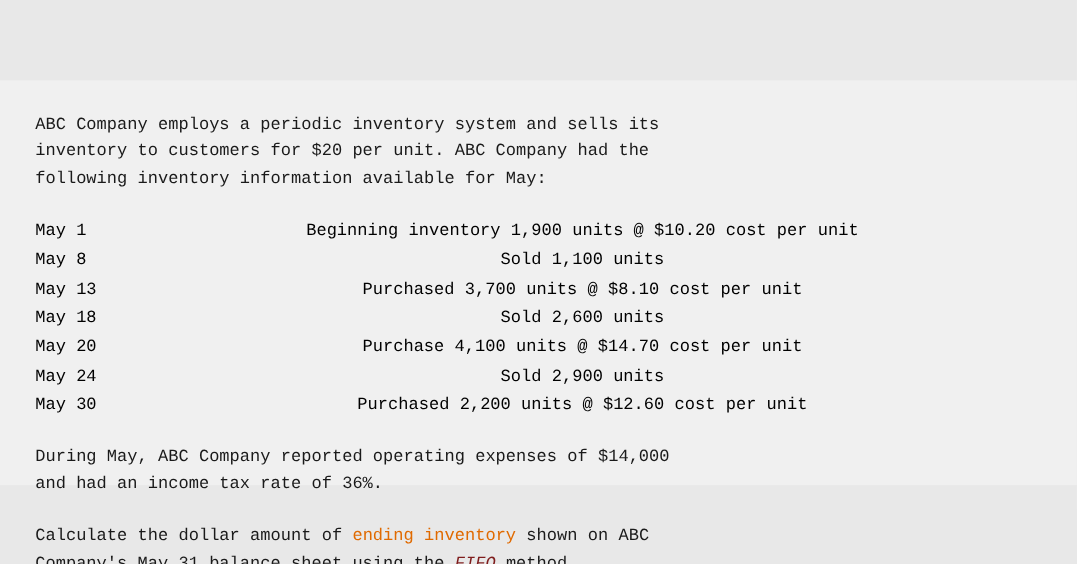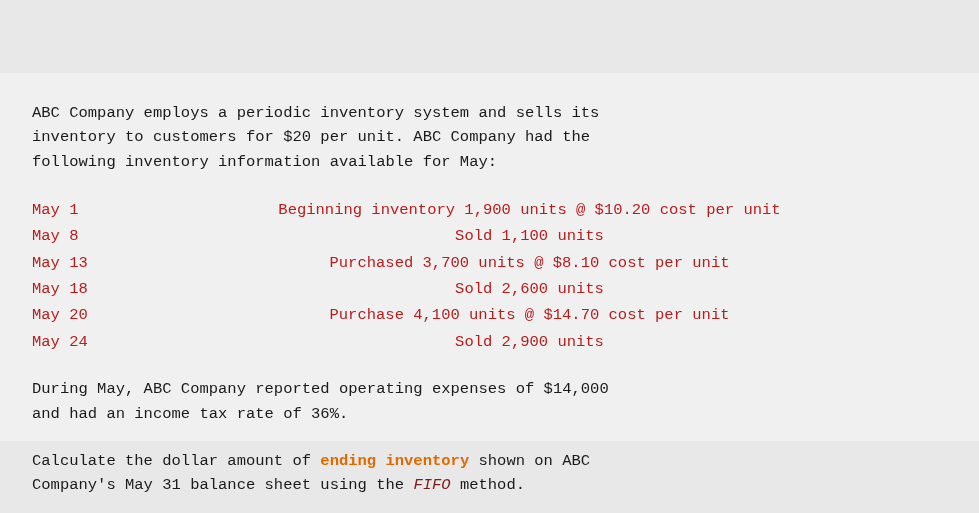--- a/index.html
+++ b/index.html
@@ -33,21 +33,21 @@
       line-height: 1.6;
     }
 
     .inventory-table {
       margin-bottom: 22px;
     }
 
     .inventory-row {
       display: flex;
       font-size: 15.5px;
-      color: #b91c1c;
+      color: #000000;
       line-height: 1.7;
     }
 
     .date-col {
       width: 80px;
       flex-shrink: 0;
     }
 
     .desc-col {
       flex: 1;
@@ -63,21 +63,21 @@
     }
 
     .question-text {
       font-size: 15.5px;
       color: #1a1a1a;
       line-height: 1.6;
     }
 
     .highlight-orange {
       color: #e06a00;
-      font-weight: bold;
+      font-weight: normal;
     }
 
     .highlight-blue {
       color: #7f1d1d;
       font-weight: normal;
       font-style: italic;
     }
   </style>
 </head>
 <body>
@@ -108,20 +108,24 @@
         <span class="desc-col">Sold 2,600 units</span>
       </div>
       <div class="inventory-row">
         <span class="date-col">May 20</span>
         <span class="desc-col">Purchase 4,100 units @ $14.70 cost per unit</span>
       </div>
       <div class="inventory-row">
         <span class="date-col">May 24</span>
         <span class="desc-col">Sold 2,900 units</span>
       </div>
+      <div class="inventory-row">
+        <span class="date-col">May 30</span>
+        <span class="desc-col">Purchased 2,200 units @ $12.60 cost per unit</span>
+      </div>
     </div>
 
   <div class="expenses-text">
     <span>During May, ABC Company reported operating expenses of $14,000</span><br>
     <span>and had an income tax rate of 36%.</span>
   </div>
 
   <div class="question-text">
     <span>Calculate the dollar amount of </span><span class="highlight-orange">ending inventory</span><span> shown on ABC</span><br>
     <span>Company's May 31 balance sheet using the </span><span class="highlight-blue">FIFO</span><span> method.</span>

